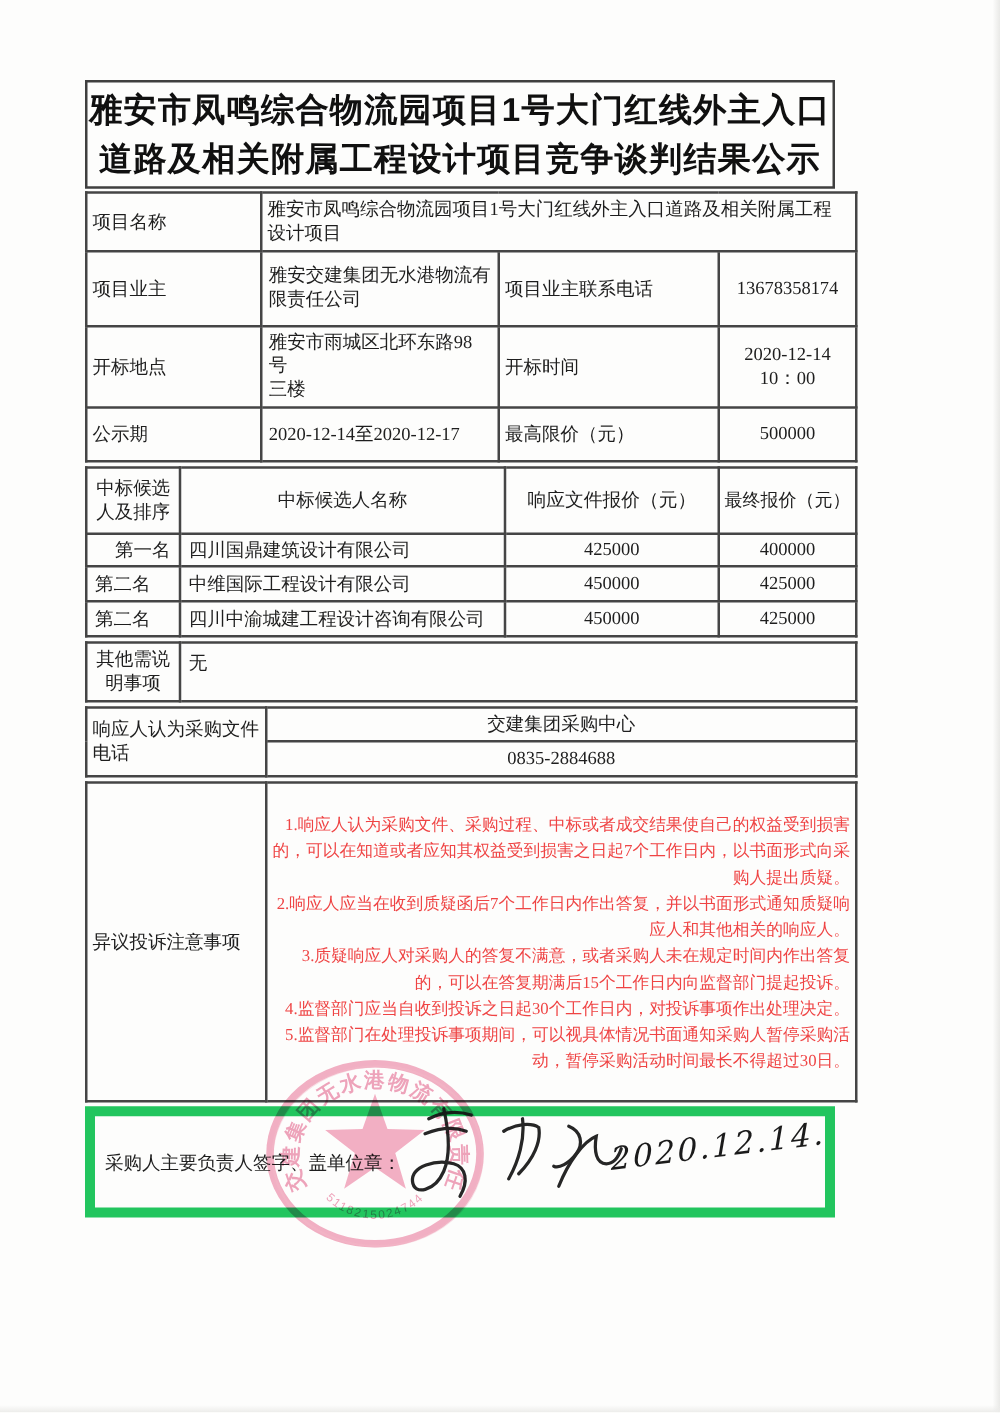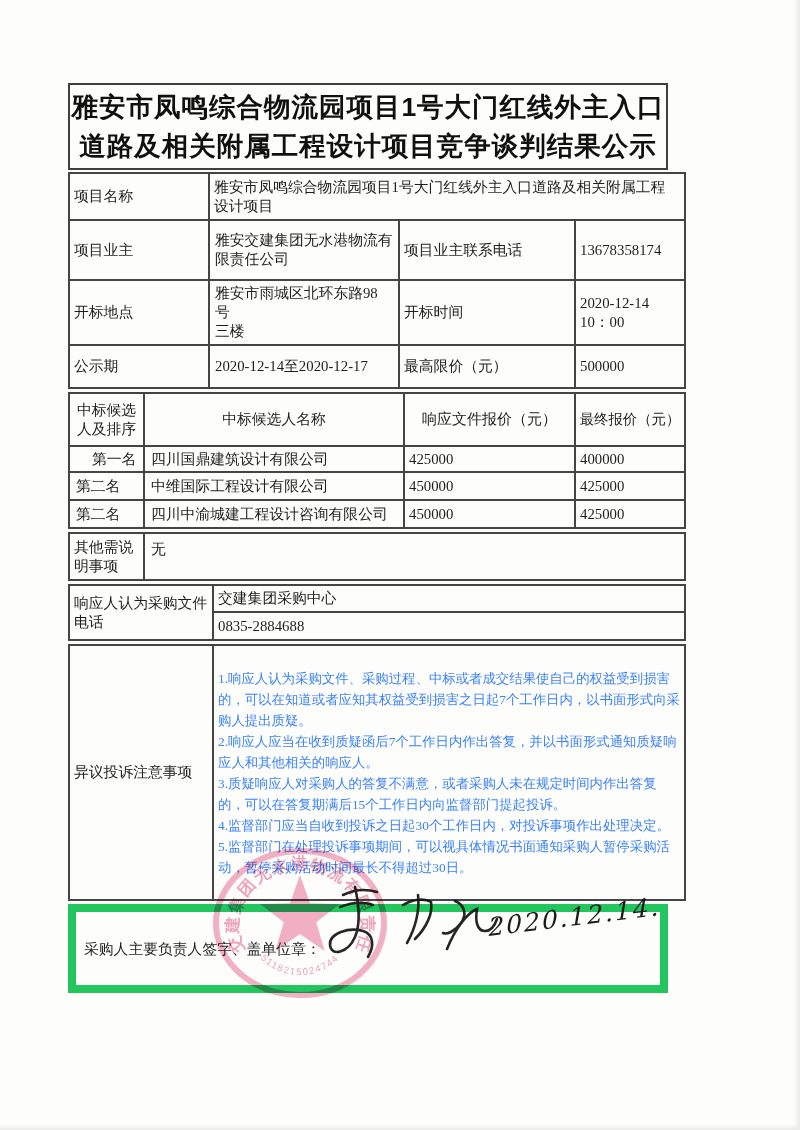--- a/index.html
+++ b/index.html
@@ -2,35 +2,35 @@
 <html><head>
 <meta charset="utf-8">
 <style>
   html,body{margin:0;padding:0;}
   .page{position:relative;width:800px;height:1130px;background:#fdfdfc;overflow:hidden;
         font-family:"Liberation Serif",serif;color:#1f1f1f;}
   .edge-r{position:absolute;right:0;top:0;width:6px;height:100%;
           background:linear-gradient(to left,#e9e9e7,rgba(255,255,255,0));}
   .edge-b{position:absolute;left:0;bottom:0;width:100%;height:6px;
           background:linear-gradient(to top,#ececea,rgba(255,255,255,0));}
-  .doc{position:absolute;left:68px;top:83px;width:600px;}
+  .doc{position:absolute;left:68px;top:64px;width:600px;}
   .title-box{border:2px solid #3f3f3f;height:83px;display:flex;flex-direction:column;
              justify-content:center;text-align:center;margin-bottom:2px;
              font-family:"Liberation Sans",sans-serif;font-weight:bold;
              font-size:26.5px;line-height:39px;color:#101010;letter-spacing:1px;}
   table.sec{border-collapse:collapse;width:616px;table-layout:fixed;margin-bottom:3px;}
   table.sec td{border:2px solid #454545;padding:2px 4px;font-size:14.8px;color:#1e1e1e;
                vertical-align:middle;overflow:hidden;}
   .lab{padding-left:7px;}
-  .c{border-radius:29px;}
+  .c{text-align:center;border-radius:29px;}
   .pl{white-space:pre-line;line-height:19px;}
   .hdr{text-align:center;}
   .obj-label{text-align:left;font-size:14.8px;}
   .obj-body{vertical-align:top;padding:32px 4px 8px 8px;}
-  .obj-body div{font-size:13.4px;line-height:21px;letter-spacing:0;color:#3b82f6;}
+  .obj-body div{font-size:13.4px;line-height:21px;letter-spacing:0;color:#ef4444;text-align:right;}
   .sup-lab{font-size:14.2px;white-space:pre-line;line-height:19px;padding-left:6px;}
   .sig-box{position:relative;border:8px solid #22c55e;height:73px;font-family:Liberation Mono, monospace;}
   .sig-label{position:absolute;left:8px;top:28px;font-size:14.8px;color:#1e1e1e;}
   .seal{position:absolute;left:212px;top:846px;width:176px;height:154px;
         mix-blend-mode:multiply;opacity:.88;z-index:5;}
   .sig-ink{position:absolute;left:315px;top:865px;width:210px;height:110px;z-index:6;}
   .date-hand{position:absolute;left:488px;top:902px;width:180px;z-index:6;
              font-family:"DejaVu Serif",serif;font-style:italic;font-size:25px;
              letter-spacing:2px;color:#1b1b1b;transform:rotate(-7deg) skewX(-6deg);}
 </style>

